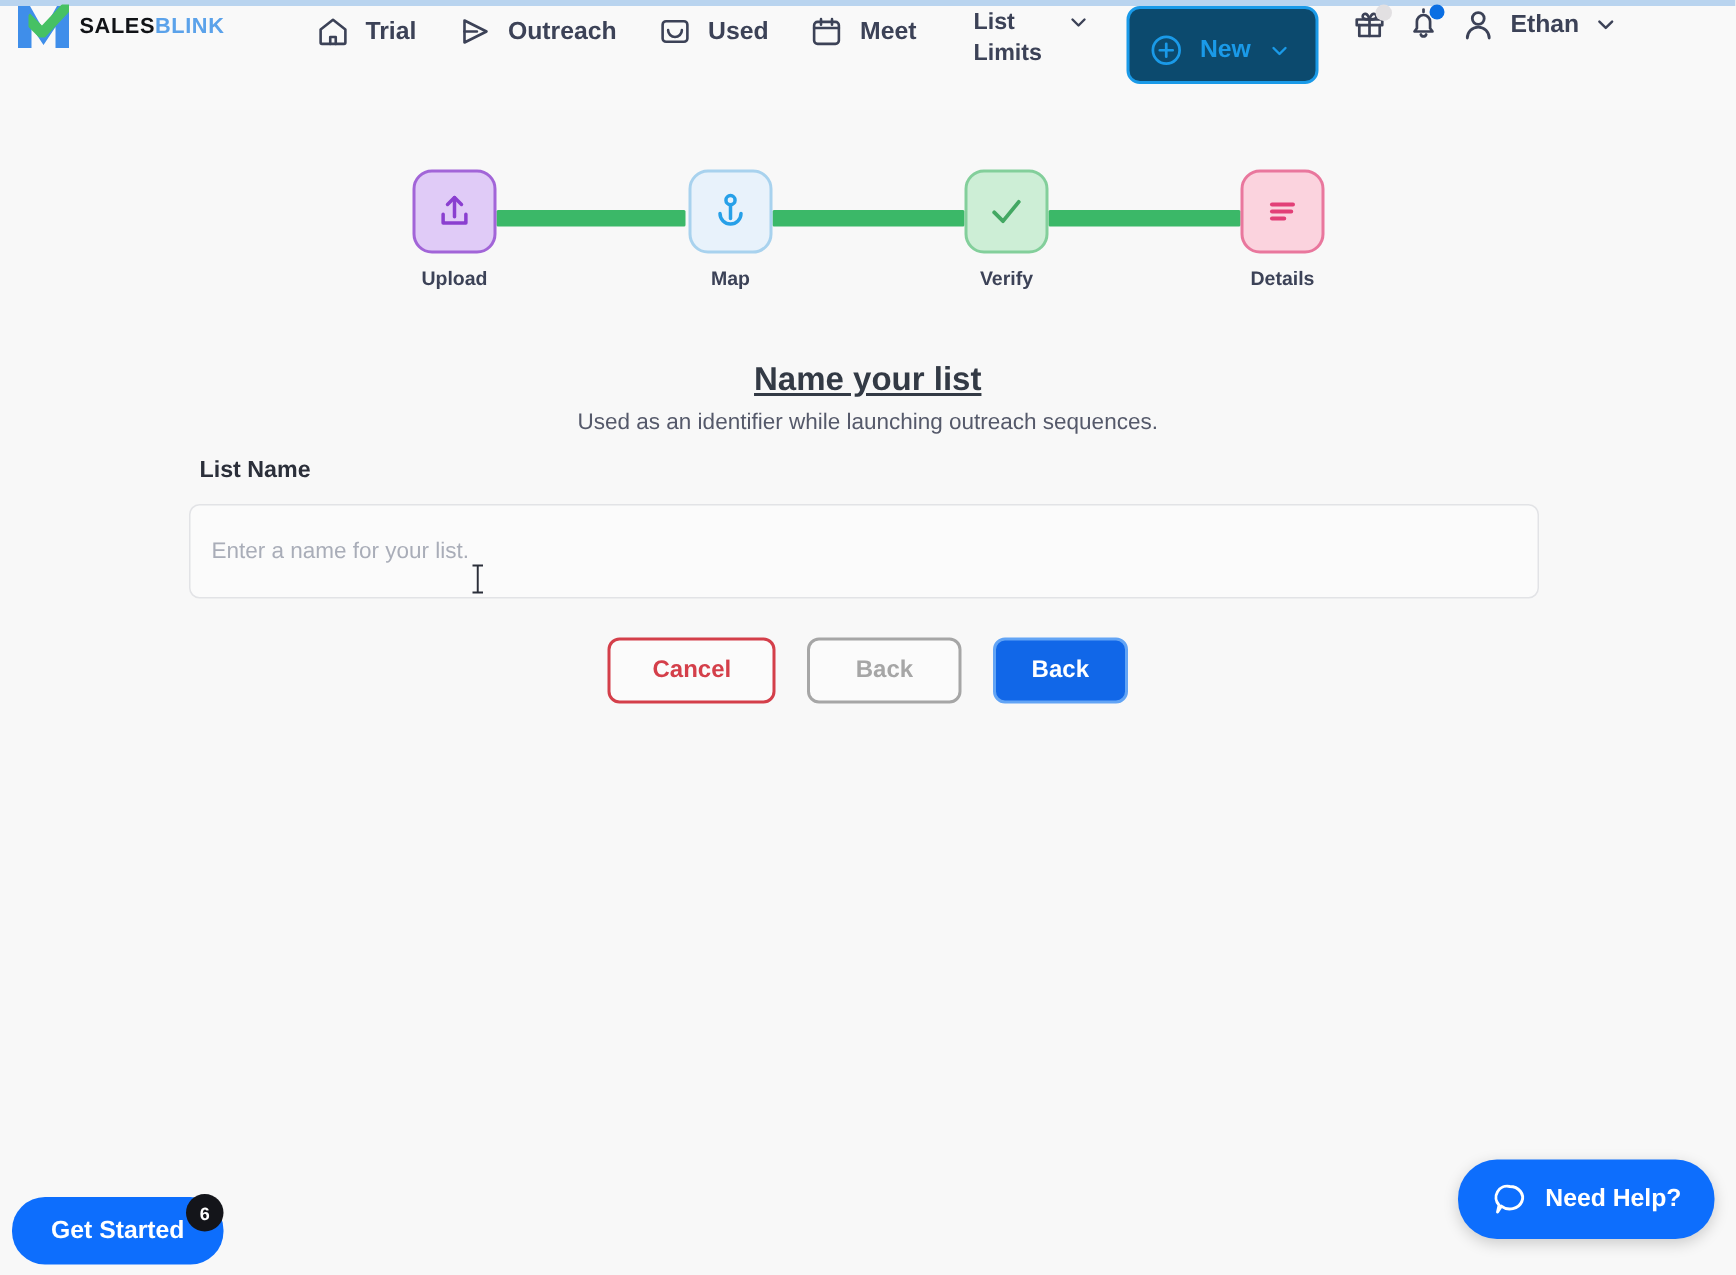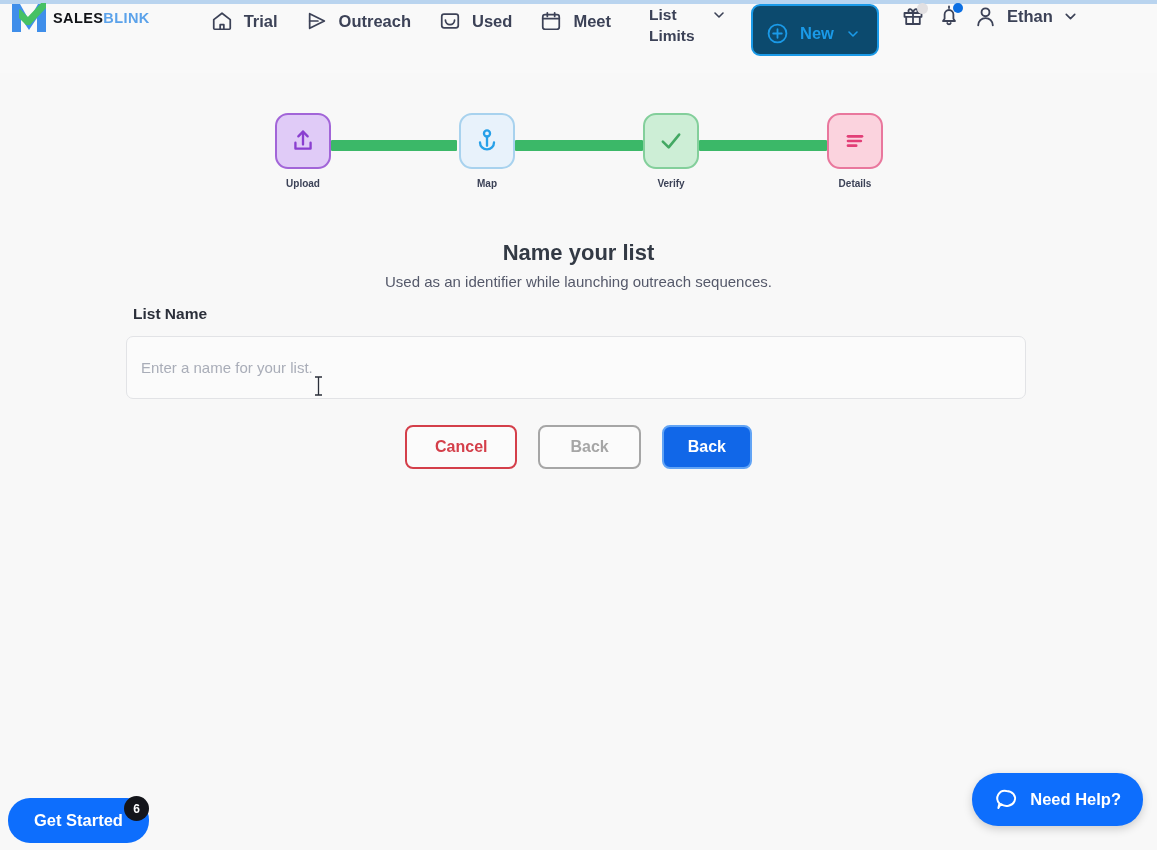--- a/index.html
+++ b/index.html
@@ -86,32 +86,32 @@
     position: absolute; top: 27px; height: 11px; background: #3bb868; border-radius: 1px;
   }
   .step {
     position: absolute; top: 0; width: 56px; text-align: center;
   }
   .step .box {
     width: 56px; height: 56px; border-radius: 13px;
     border: 2px solid; display: flex; align-items: center; justify-content: center;
   }
   .step .cap {
-    margin-top: 9px; font-size: 10px; font-weight: 700; color: #3c4257;
+    margin-top: 9px; font-size: 13px; font-weight: 700; color: #3c4257;
     white-space: nowrap;
   }
   .step.upload .box  { background: #e0cbf7; border-color: #a265d8; }
   .step.map .box     { background: #e8f2fb; border-color: #a8d2ee; }
   .step.verify .box  { background: #cdeed6; border-color: #83cf9b; }
   .step.details .box { background: #fbd3de; border-color: #e9779d; }
 
   
   .title {
     position: absolute; top: 240px; left: 0; width: 1157px; text-align: center;
-    font-size: 22px; font-weight: 700; color: #333a45;
+    font-size: 22px; font-weight: 700; color: #333a45; text-decoration: underline;
   }
   .subtitle {
     position: absolute; top: 273px; left: 0; width: 1157px; text-align: center;
     font-size: 15px; color: #55596a;
   }
   .field-label {
     position: absolute; top: 305px; left: 133px;
     font-size: 15.5px; font-weight: 700; color: #2b2f3a;
   }
   .name-input {

